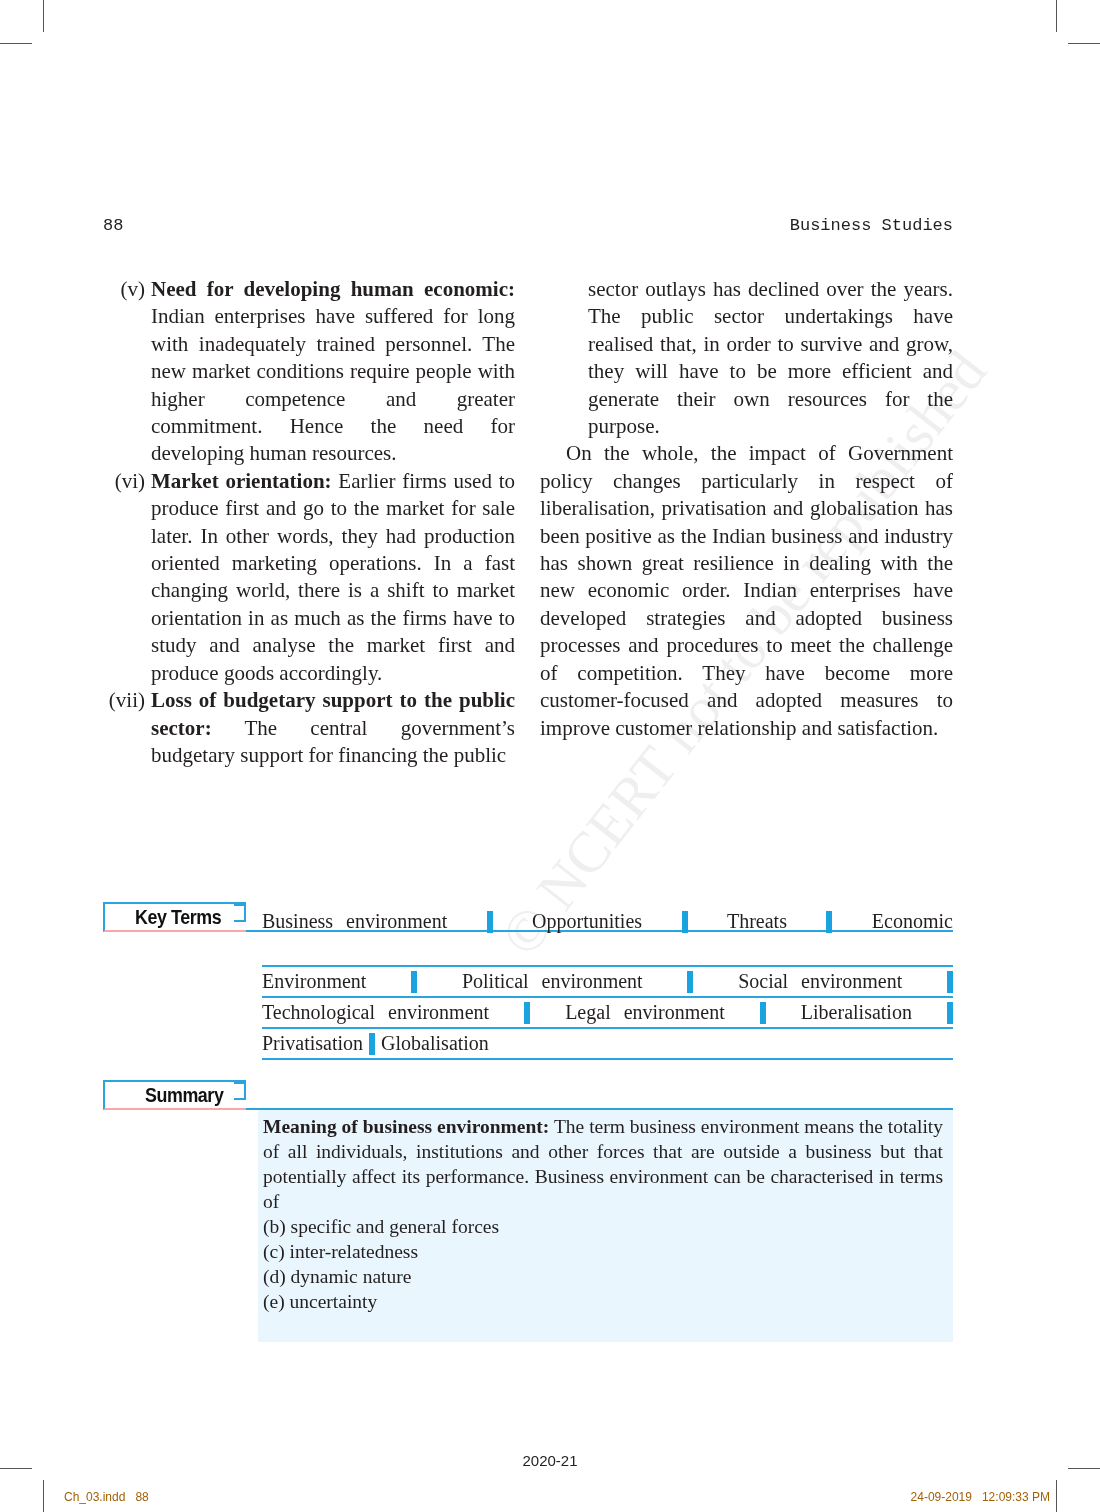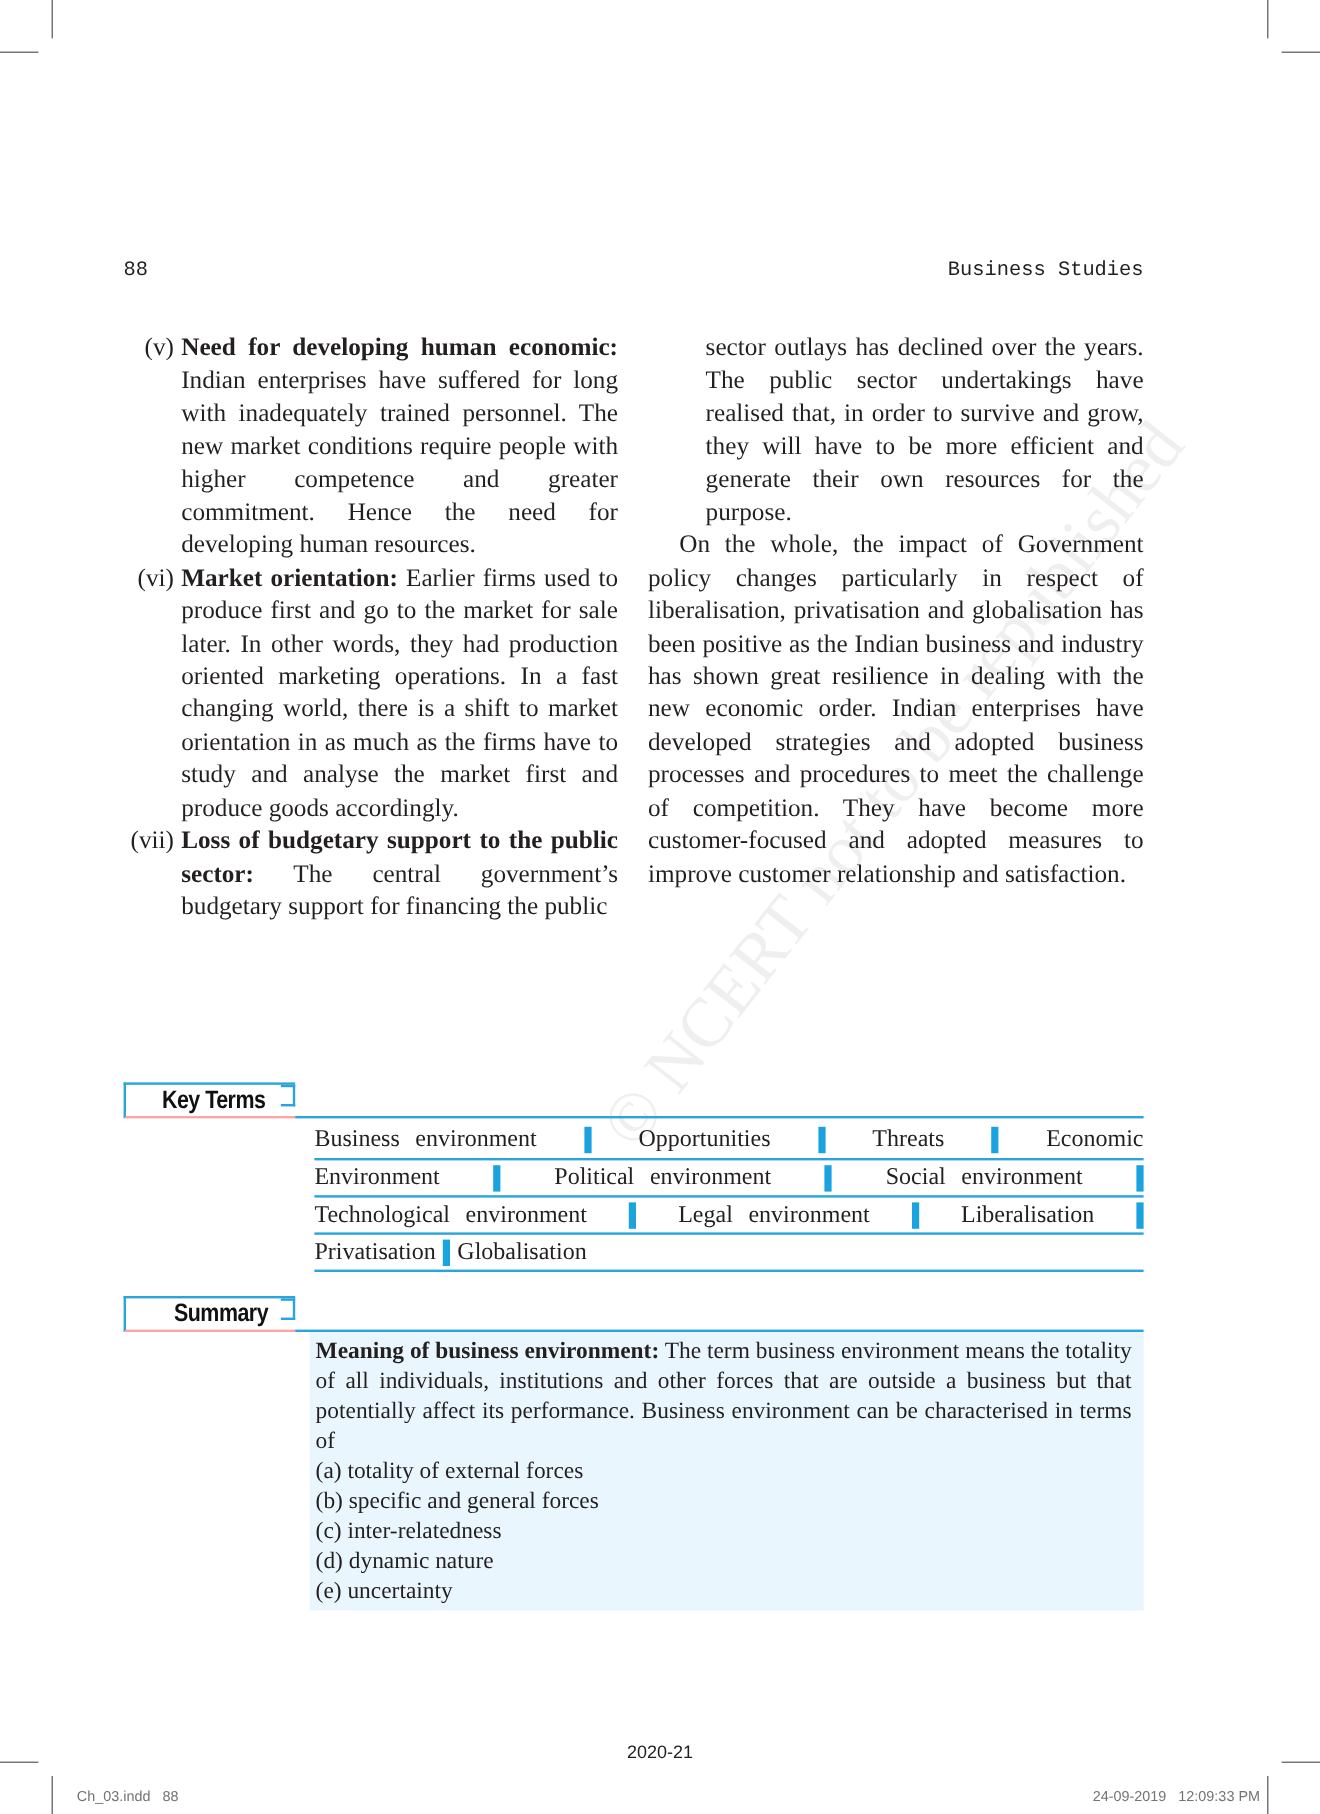--- a/index.html
+++ b/index.html
@@ -19,21 +19,21 @@
   .rule { position:absolute; left:246px; width:707px; height:2px; background:#2aa4dc; }
   .kt-row { position:absolute; left:262px; width:691px; height:31px; font-family:"Liberation Serif", serif; font-size:20px; display:flex; justify-content:space-between; align-items:center; }
   .kt-row .term { white-space:nowrap; word-spacing:8px; }
   .kt-row .bar { width:6px; height:22px; background:#1ba3e0; display:inline-block; }
   .kt-line { position:absolute; left:262px; width:691px; height:2px; background:#2aa4dc; }
   .summary-box { position:absolute; left:258px; top:1110px; width:695px; height:232px; background:#eaf6fd; padding:4px 10px 0 5px; box-sizing:border-box; font-family:"Liberation Serif", serif; font-size:19.5px; line-height:25px; }
   .summary-box p { margin:0; text-align:justify; }
   .summary-box .list { margin:0; padding:0; list-style:none; }
   .watermark { position:absolute; left:370px; top:620px; font-family:"Liberation Serif", serif; font-size:58px; color:rgba(120,120,120,0.12); transform:rotate(-52deg); white-space:nowrap; pointer-events:none; }
   .footer-year { position:absolute; top:1452px; left:0; width:1100px; text-align:center; font-family:"Liberation Sans", sans-serif; font-size:15px; }
-  .slug { position:absolute; top:1490px; font-family:"Liberation Sans", sans-serif; font-size:12px; color:#737373; }
+  .slug { position:absolute; top:1490px; font-family:"Liberation Sans", sans-serif; font-size:12px; color:#a16207; }
 </style>
 </head>
 <body>
 
 <div class="crop" style="left:43px;top:0;width:1px;height:32px;"></div>
 <div class="crop" style="left:0;top:43px;width:32px;height:1px;"></div>
 <div class="crop" style="left:1056px;top:0;width:1px;height:32px;"></div>
 <div class="crop" style="left:1068px;top:43px;width:32px;height:1px;"></div>
 <div class="crop" style="left:0;top:1468px;width:32px;height:1px;"></div>
 <div class="crop" style="left:1068px;top:1468px;width:32px;height:1px;"></div>
@@ -61,21 +61,21 @@
   <p class="indent">sector outlays has declined over the years. The public sector undertakings have realised that, in order to survive and grow, they will have to be more efficient and generate their own resources for the purpose.</p>
   <p class="para">On the whole, the impact of Government policy changes particularly in respect of liberalisation, privatisation and globalisation has been positive as the Indian business and industry has shown great resilience in dealing with the new economic order. Indian enterprises have developed strategies and adopted business processes and procedures to meet the challenge of competition. They have become more customer-focused and adopted measures to improve customer relationship and satisfaction.</p>
 </div>
 
 <div class="label-box" style="top:902px;">
   <span class="lbl">Key Terms</span>
   <span class="hook"></span>
 </div>
 <div class="rule" style="top:930px;"></div>
 
-<div class="kt-row" style="top:934px;align-items:center;">
+<div class="kt-row" style="top:906px;align-items:center;">
   <span class="term">Business environment</span>
   <span class="bar"></span>
   <span class="term">Opportunities</span>
   <span class="bar"></span>
   <span class="term">Threats</span>
   <span class="bar"></span>
   <span class="term">Economic</span>
 </div>
 <div class="kt-line" style="top:965px;"></div>
 
@@ -108,21 +108,20 @@
 
 <div class="label-box" style="top:1080px;">
   <span class="lbl" style="left:40px;">Summary</span>
   <span class="hook"></span>
 </div>
 <div class="rule" style="top:1108px;"></div>
 
 <div class="summary-box">
   <p><b>Meaning of business environment:</b><span> The term business environment means the totality of all individuals, institutions and other forces that are outside a business but that potentially affect its performance. Business environment can be characterised in terms of</span></p>
   <ul class="list">
-    <li>(a) totality of external forces</li>
     <li>(b) specific and general forces</li>
     <li>(c) inter-relatedness</li>
     <li>(d) dynamic nature</li>
     <li>(e) uncertainty</li>
   </ul>
 </div>
 
 <div class="footer-year">2020-21</div>
 <div class="slug" style="left:64px;white-space:pre;">Ch_03.indd   88</div>
 <div class="slug" style="right:50px;white-space:pre;">24-09-2019   12:09:33 PM</div>

